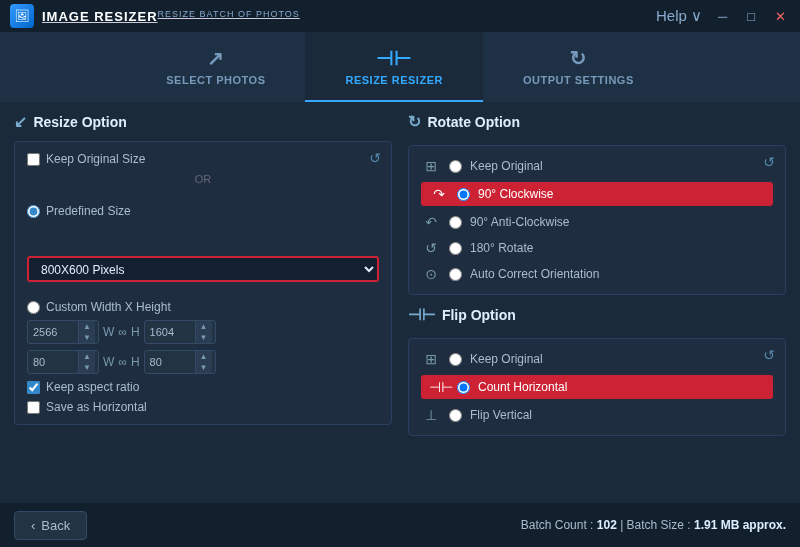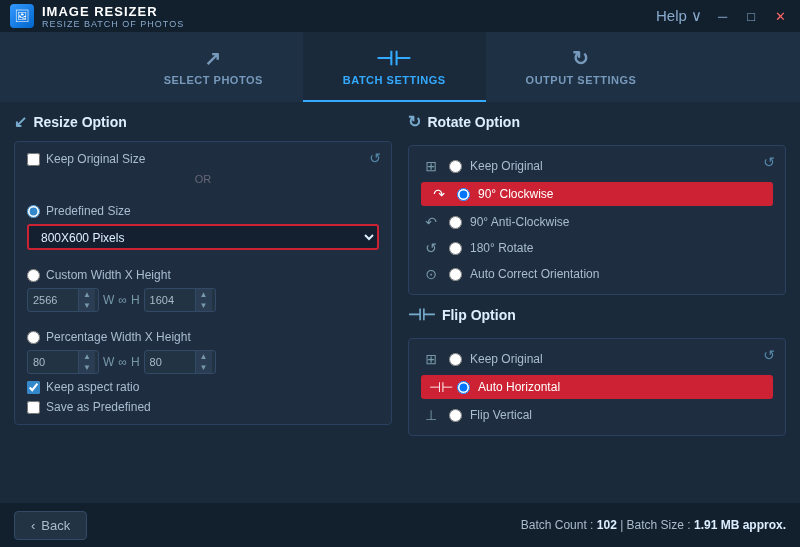--- a/index.html
+++ b/index.html
@@ -34,21 +34,22 @@
       background: linear-gradient(135deg, #3399ff, #0066cc);
       border-radius: 4px;
       display: flex;
       align-items: center;
       justify-content: center;
       font-size: 12px;
       color: white;
     }
     .app-title {
       display: flex;
-      flex-direction: column;
+      flex-direction: row;
+      text-decoration: underline;
     }
     .app-title-main {
       font-size: 13px;
       font-weight: bold;
       color: #ffffff;
       letter-spacing: 1px;
     }
     .app-title-sub {
       font-size: 9px;
       color: #88aacc;
@@ -185,20 +186,21 @@
       text-align: center;
       font-size: 11px;
       color: #667;
       margin: 1px 0;
     }
 
     .dropdown-row {
       display: flex;
       align-items: center;
       gap: 6px;
+      margin-top: 32px;
     }
     .dropdown-select {
       flex: 1;
       background: #142030;
       border: 2px solid #cc2233;
       color: #ddeeff;
       font-size: 12px;
       padding: 4px 8px;
       border-radius: 3px;
       height: 26px;
@@ -365,21 +367,21 @@
   </div>
 </div>
 
 <div class="tab-nav">
   <div class="tab-item">
     <span class="tab-icon">↗</span>
     <span>SELECT PHOTOS</span>
   </div>
   <div class="tab-item active">
     <span class="tab-icon">⊣⊢</span>
-    <span>BATCH SETTINGS</span>
+    <span>RESIZE RESIZER</span>
   </div>
   <div class="tab-item">
     <span class="tab-icon">↻</span>
     <span>OUTPUT SETTINGS</span>
   </div>
 </div>
 
 <div class="main-content">
 
   <div class="left-panel">
@@ -430,24 +432,20 @@
         <span class="link-icon">H</span>
         <div class="spinbox">
           <input type="text" value="1604" style="">
           <div class="spinbox-arrows">
             <button class="spinbox-arrow">▲</button>
             <button class="spinbox-arrow">▼</button>
           </div>
         </div>
       </div>
 
-      <div class="radio-row">
-        <input type="radio" name="resize_type" style="">
-        <label>Percentage Width X Height</label>
-      </div>
 
       <div class="spinbox-row">
         <div class="spinbox">
           <input type="text" value="80" style="">
           <div class="spinbox-arrows">
             <button class="spinbox-arrow">▲</button>
             <button class="spinbox-arrow">▼</button>
           </div>
         </div>
         <span class="link-icon">W</span>
@@ -462,21 +460,21 @@
         </div>
       </div>
 
       <div class="checkbox-row">
         <input type="checkbox" checked="" style="">
         <label>Keep aspect ratio</label>
       </div>
 
       <div class="checkbox-row">
         <input type="checkbox" style="">
-        <label>Save as Predefined</label>
+        <label>Save as Horizontal</label>
       </div>
     </div>
   </div>
 
   <div class="right-panel">
 
     <div class="panel-title">
       <span class="panel-title-icon">↻</span>
       <span>Rotate Option</span>
     </div>
@@ -525,21 +523,21 @@
 
       <div class="flip-option-row">
         <span class="row-icon">⊞</span>
         <input type="radio" name="flip_type" style="">
         <label>Keep Original</label>
       </div>
 
       <div class="flip-option-row highlighted highlighted-box">
         <span class="row-icon" style="color:white;">⊣⊢</span>
         <input type="radio" name="flip_type" checked="" style="">
-        <label>Auto Horizontal</label>
+        <label>Count Horizontal</label>
       </div>
 
       <div class="flip-option-row">
         <span class="row-icon">⊥</span>
         <input type="radio" name="flip_type" style="">
         <label>Flip Vertical</label>
       </div>
     </div>
 
   </div>

